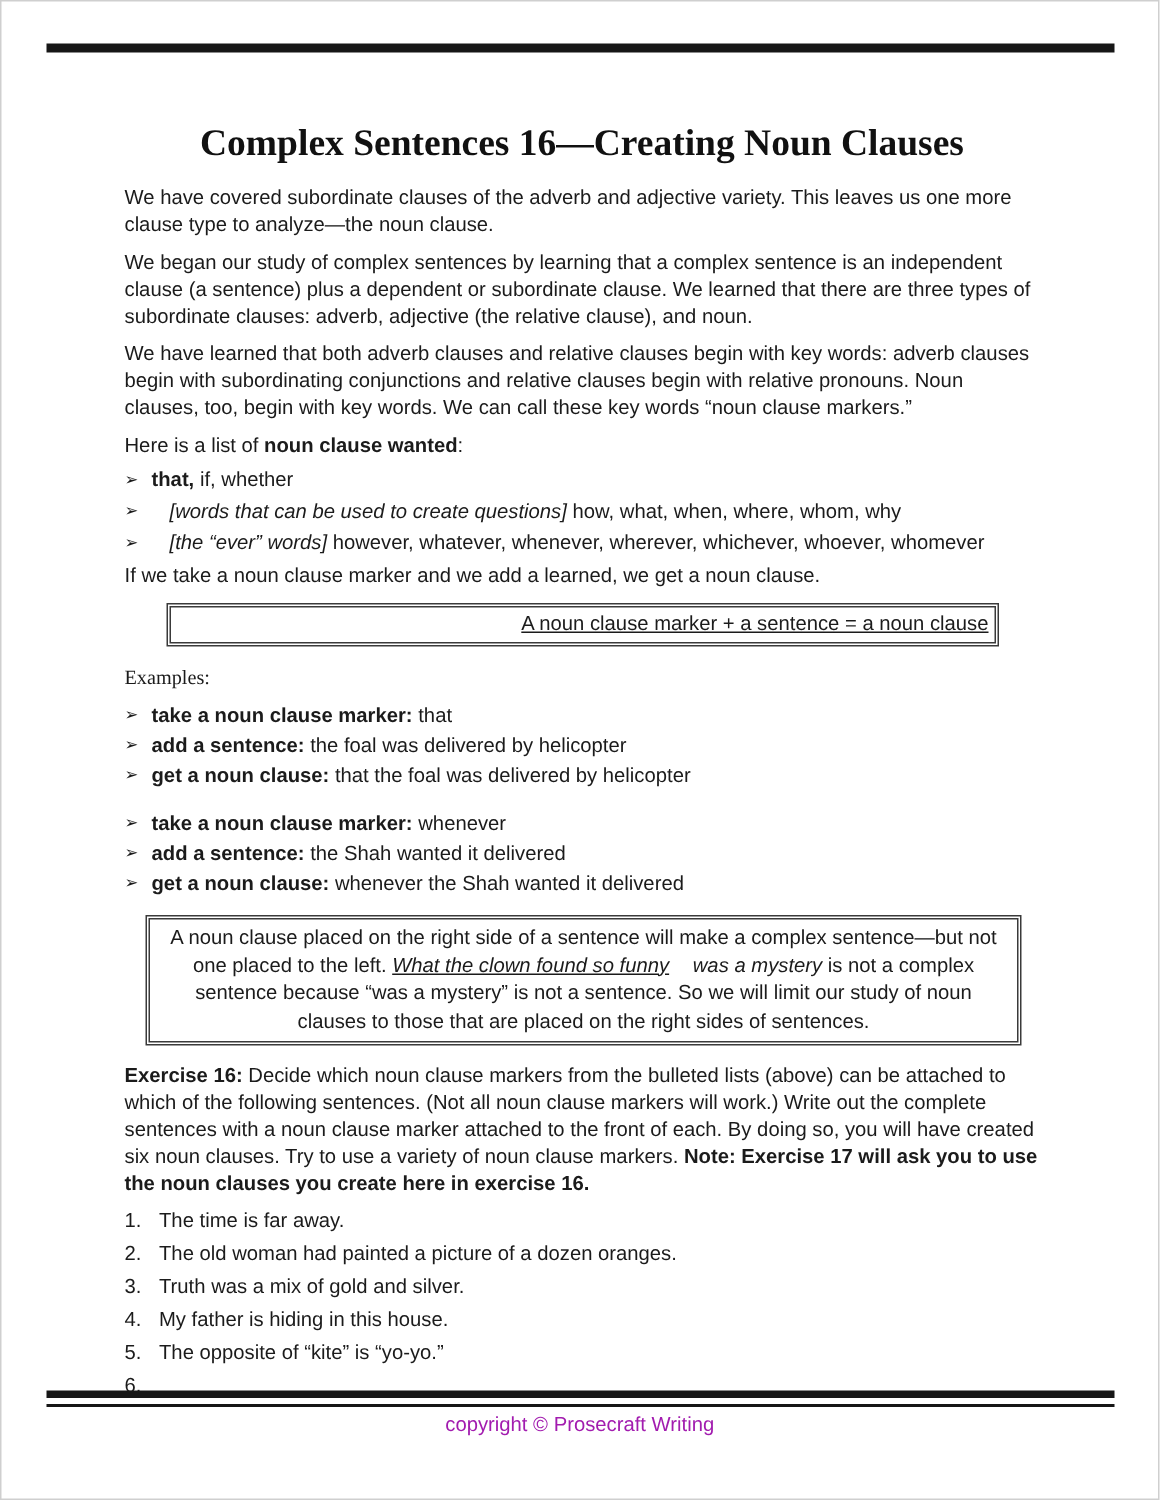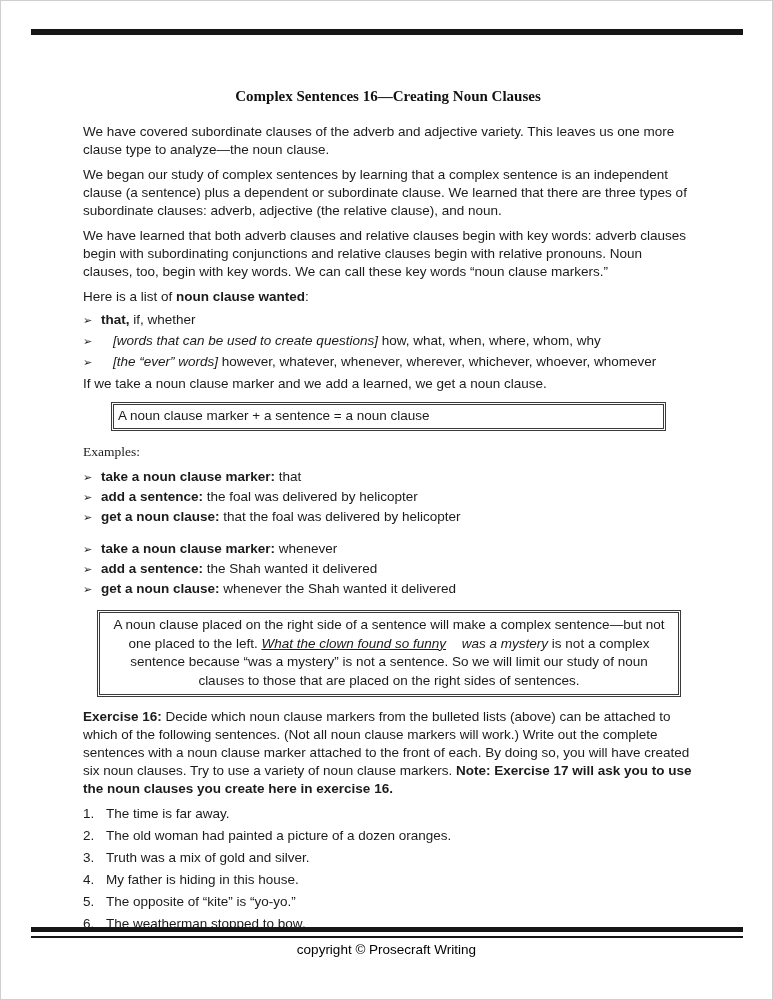--- a/index.html
+++ b/index.html
@@ -12,47 +12,48 @@
     box-sizing: border-box;
     border: 1px solid #cfcfcf;
     overflow: hidden;
   }
   .rule { position: absolute; left: 30px; right: 29px; background: #161616; }
   .top-rule { top: 28px; height: 6px; }
   .footer-thick { top: 926px; height: 5px; }
   .footer-thin { top: 935px; height: 2px; }
   .footer-text {
     position: absolute; top: 941px; left: 0; width: 100%;
-    text-align: center; font-size: 13.5px; color: #000000;
+    text-align: center; font-size: 13.5px; color: #a21caf;
   }
   .content {
     position: absolute; top: 82px; left: 82px; width: 610px;
     font-size: 13.5px; line-height: 18px;
   }
   h1.title {
     font-family: "Liberation Serif", serif;
-    font-size: 15px; line-height: 26px;
+    font-size: 25px; line-height: 26px;
     font-weight: bold; text-align: center;
     margin: 0 0 14px 0; color: #111;
   }
   p.para { margin: 0 0 7px 0; }
   p.tight { margin: 0 0 5px 0; }
   b { font-weight: bold; }
   .arrow-list { margin: 0 0 4px 0; padding: 0; list-style: none; }
   .arrow-list li { display: flex; margin: 0 0 3px 0; }
   .arrow-list .bullet {
     width: 18px; flex: 0 0 18px; font-size: 11px; line-height: 18px; color: #1b1b1b;
   }
   .ex-list li { margin: 0 0 2px 0; }
   .group-gap { height: 10px; }
   .formula-box {
     border: 3px double #3a3a3a;
     margin: 2px 27px 12px 28px;
     padding: 2px 4px 3px 4px;
-    text-align: left;
+    text-align: right;
+    text-decoration: underline;
   }
   .note-box {
     border: 3px double #3a3a3a;
     margin: 3px 12px 11px 14px;
     padding: 3px 10px 4px 10px;
     text-align: center;
     line-height: 18.5px;
   }
   .iu { font-style: italic; text-decoration: underline; }
   .it { font-style: italic; margin-left: 12px; }
@@ -149,21 +150,20 @@
     <div class="num-item">
       <span class="num">4.</span>
       <span>My father is hiding in this house.</span>
     </div>
     <div class="num-item">
       <span class="num">5.</span>
       <span>The opposite of “kite” is “yo-yo.”</span>
     </div>
     <div class="num-item">
       <span class="num">6.</span>
-      <span>The weatherman stopped to bow.</span>
     </div>
   </div>
 
 </div>
 
 <div class="rule footer-thick"></div>
 <div class="rule footer-thin"></div>
 <div class="footer-text">copyright © Prosecraft Writing</div>
 
 </body></html>

